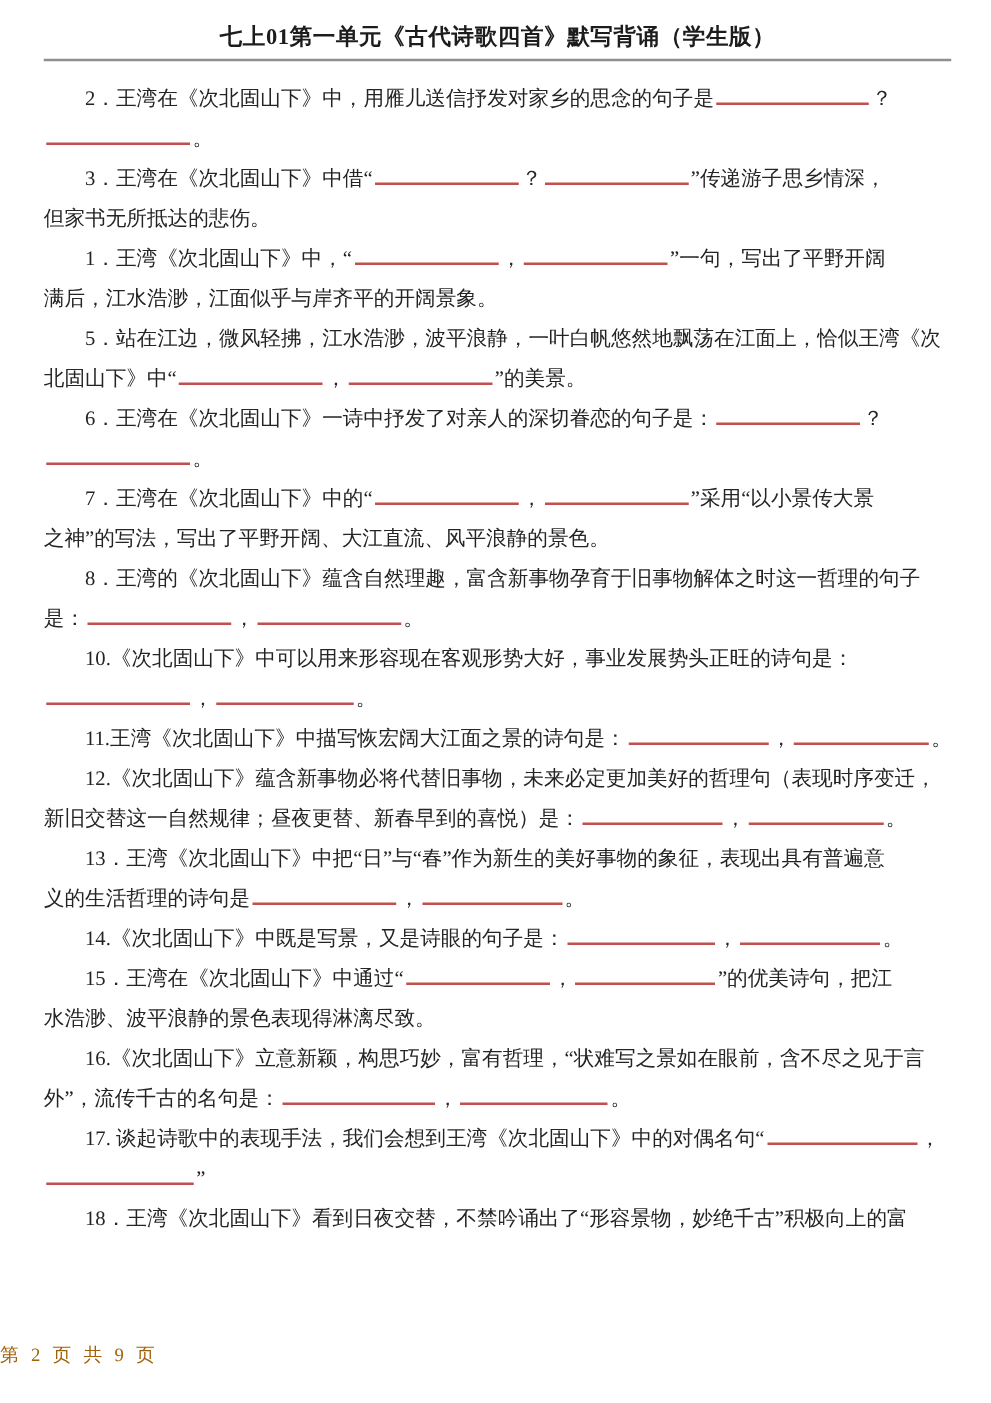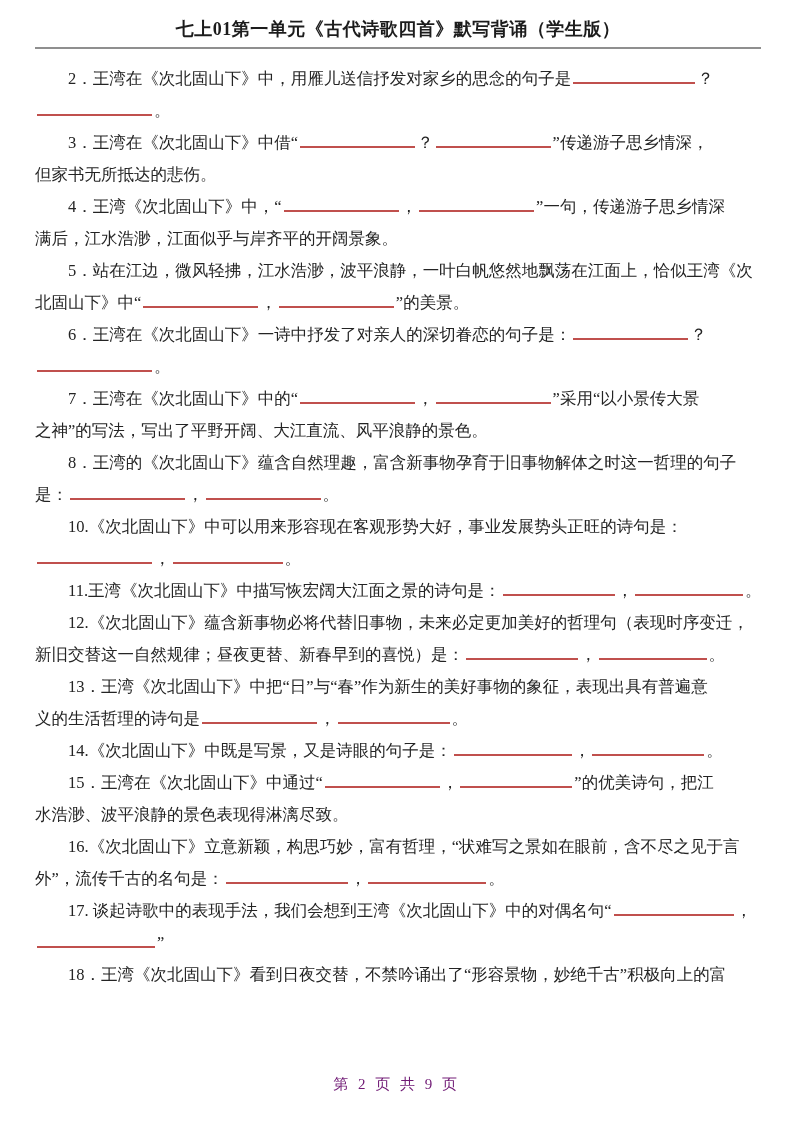--- a/index.html
+++ b/index.html
@@ -48,38 +48,37 @@
     width:115px;
     height:14px;
     border-bottom:2px solid #c0504d;
     vertical-align:baseline;
     margin:0 2px;
   }
   .footer{
     position:absolute;
     left:0;right:0;
     bottom:28px;
-    text-align:center;
     font-size:15px;
-    color:#701a75;
+    color:#a16207;
     letter-spacing:3px;
   }
 </style>
 </head>
 <body>
 
 <div class="page">
   <div class="doc-title">七上01第一单元《古代诗歌四首》默写背诵（学生版）</div>
   <hr class="title-rule">
   <div class="content">
       <div class="line ind"><span>2．王湾在《次北固山下》中，用雁儿送信抒发对家乡的思念的句子是</span><span class="blank" style="width: 122px; border-bottom-color: rgb(192, 80, 77);"></span><span>？</span></div>
       <div class="line"><span class="blank" style="width: 115px; border-bottom-color: rgb(192, 80, 77);"></span><span>。</span></div>
       <div class="line ind"><span>3．王湾在《次北固山下》中借“</span><span class="blank" style="width: 115px; border-bottom-color: rgb(192, 80, 77);"></span><span>？</span><span class="blank" style="width: 115px; border-bottom-color: rgb(192, 80, 77);"></span><span>”传递游子思乡情深，</span></div>
       <div class="line"><span>但家书无所抵达的悲伤。</span></div>
-      <div class="line ind"><span>4．王湾《次北固山下》中，“</span><span class="blank" style="width: 115px; border-bottom-color: rgb(192, 80, 77);"></span><span>，</span><span class="blank" style="width: 115px; border-bottom-color: rgb(192, 80, 77);"></span><span>”一句，传递游子思乡情深</span></div>
+      <div class="line ind"><span>1．王湾《次北固山下》中，“</span><span class="blank" style="width: 115px; border-bottom-color: rgb(192, 80, 77);"></span><span>，</span><span class="blank" style="width: 115px; border-bottom-color: rgb(192, 80, 77);"></span><span>”一句，写出了平野开阔</span></div>
       <div class="line"><span>满后，江水浩渺，江面似乎与岸齐平的开阔景象。</span></div>
       <div class="line ind"><span>5．站在江边，微风轻拂，江水浩渺，波平浪静，一叶白帆悠然地飘荡在江面上，恰似王湾《次</span></div>
       <div class="line"><span>北固山下》中“</span><span class="blank" style="width: 115px; border-bottom-color: rgb(192, 80, 77);"></span><span>，</span><span class="blank" style="width: 115px; border-bottom-color: rgb(192, 80, 77);"></span><span>”的美景。</span></div>
       <div class="line ind"><span>6．王湾在《次北固山下》一诗中抒发了对亲人的深切眷恋的句子是：</span><span class="blank" style="width: 115px; border-bottom-color: rgb(192, 80, 77);"></span><span>？</span></div>
       <div class="line"><span class="blank" style="width: 115px; border-bottom-color: rgb(192, 80, 77);"></span><span>。</span></div>
       <div class="line ind"><span>7．王湾在《次北固山下》中的“</span><span class="blank" style="width: 115px; border-bottom-color: rgb(192, 80, 77);"></span><span>，</span><span class="blank" style="width: 115px; border-bottom-color: rgb(192, 80, 77);"></span><span>”采用“以小景传大景</span></div>
       <div class="line"><span>之神”的写法，写出了平野开阔、大江直流、风平浪静的景色。</span></div>
       <div class="line ind"><span>8．王湾的《次北固山下》蕴含自然理趣，富含新事物孕育于旧事物解体之时这一哲理的句子</span></div>
       <div class="line"><span>是：</span><span class="blank" style="width: 115px; border-bottom-color: rgb(192, 80, 77);"></span><span>，</span><span class="blank" style="width: 115px; border-bottom-color: rgb(192, 80, 77);"></span><span>。</span></div>
       <div class="line ind"><span>10.《次北固山下》中可以用来形容现在客观形势大好，事业发展势头正旺的诗句是：</span></div>

